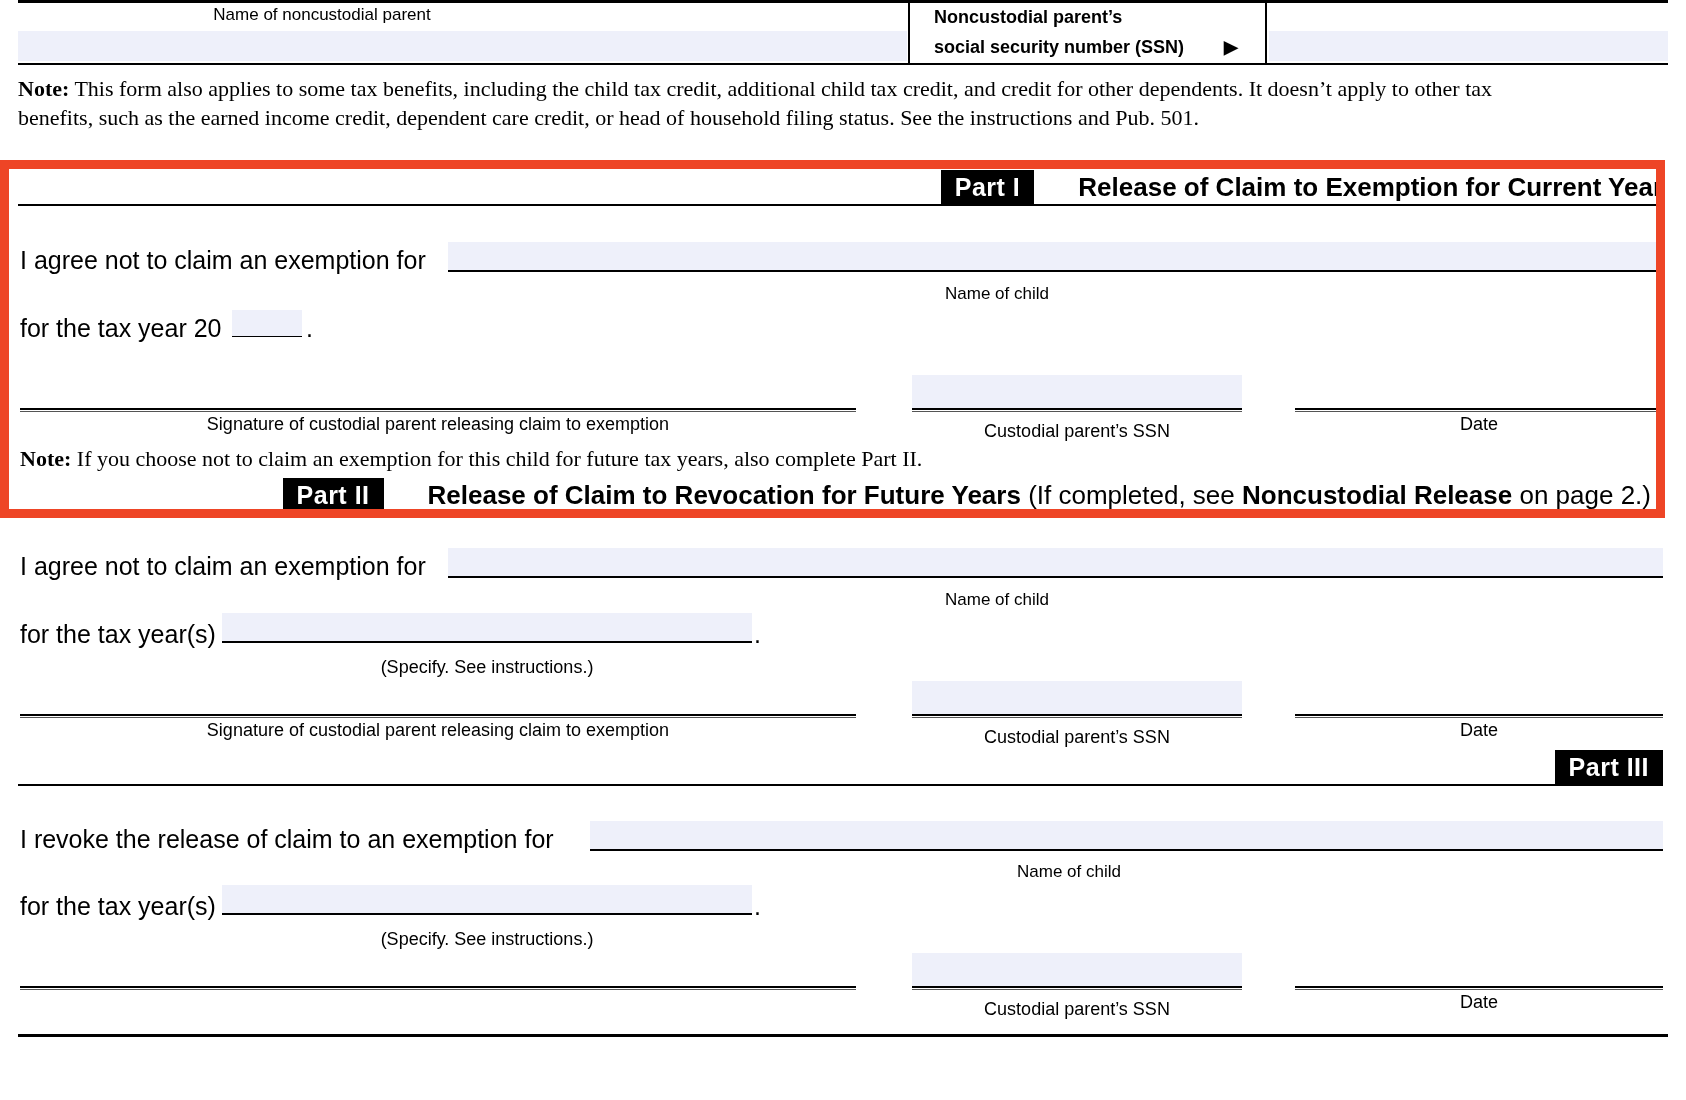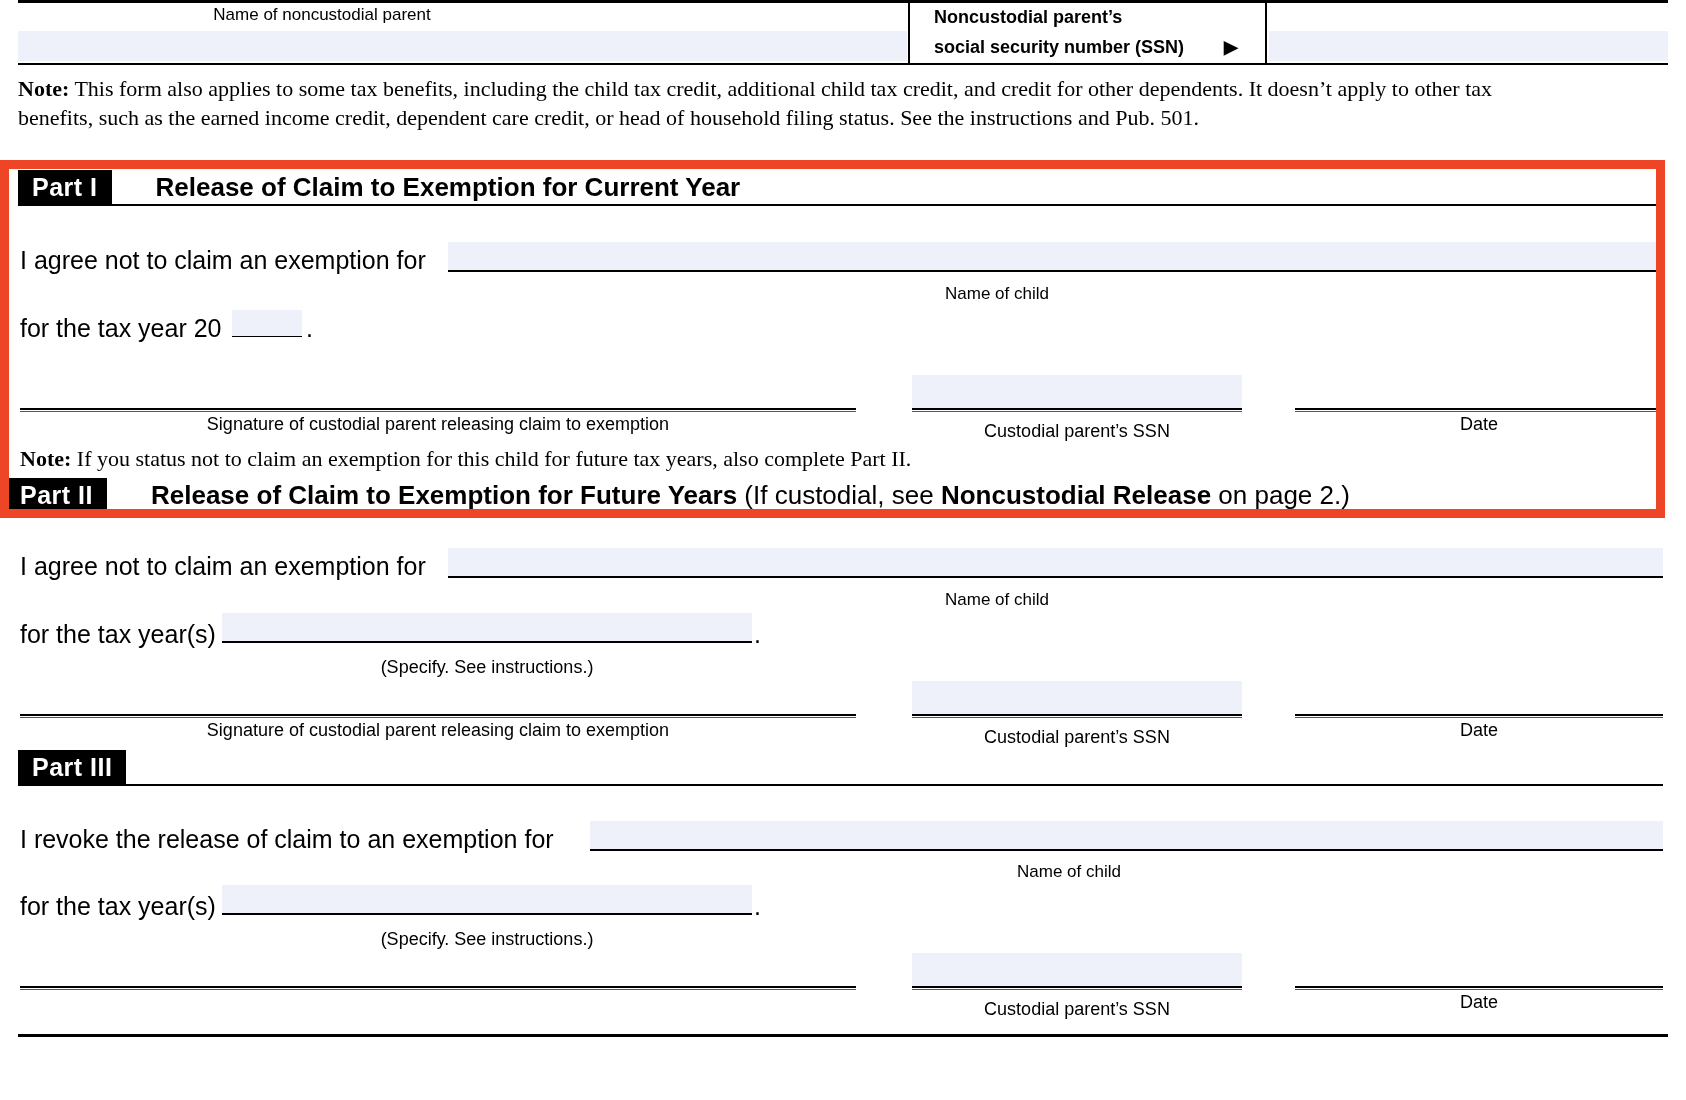--- a/index.html
+++ b/index.html
@@ -47,20 +47,21 @@
   .t-body    { font-size: 25px; line-height: 1.3; }
   .t-note    { font-size: 22px; line-height: 1.32; font-family: Liberation Serif, serif; }
   .bold      { font-weight: bold; }
   .center    { text-align: center; }
 
   
   .part-banner {
     display: flex;
     align-items: stretch;
     height: 34px;
+    justify-content: flex-end;
   }
   .part-tag {
     background: #000;
     color: #fff;
     font-weight: bold;
     font-size: 25px;
     line-height: 34px;
     padding: 0 14px 0 14px;
     letter-spacing: 0.5px;
     white-space: nowrap;
@@ -141,27 +142,27 @@
   <div class="abs t-cap center" style="left: 20px; top: 414px; width: 836px; z-index: 35;">Signature of custodial parent releasing claim to exemption</div>
 
   <div class="abs fill" style="left: 912px; top: 375px; width: 330px; height: 33px; font-size: 22px; padding-left: 8px; box-sizing: border-box; z-index: 35; background: rgb(238, 240, 250);"></div>
   <div class="abs rule-double" style="left: 912px; top: 408px; width: 330px; z-index: 35;"></div>
   <div class="abs t-cap center" style="left: 912px; top: 421px; width: 330px; z-index: 35;">Custodial parent’s SSN</div>
 
   <div class="abs rule-double" style="left: 1295px; top: 408px; width: 368px; z-index: 35;"></div>
   <div class="abs t-cap center" style="left: 1295px; top: 414px; width: 368px; z-index: 35;">Date</div>
 
   <div class="abs t-note" style="left: 20px; top: 444px; width: 1400px; z-index: 35;">
-    <span class="bold">Note:</span><span> If you status not to claim an exemption for this child for future tax years, also complete Part II.</span>
+    <span class="bold">Note:</span><span> If you choose not to claim an exemption for this child for future tax years, also complete Part II.</span>
   </div>
 
   <div class="abs part-banner" style="left: 6px; top: 478px; width: 1645px; z-index: 35;">
     <div class="part-tag">Part II</div>
     <div class="part-title">
-      <span>Release of Claim to Exemption for Future Years</span><span class="reg"> (If custodial, see </span><span class="bold">Noncustodial Release</span><span class="reg"> on page 2.)</span>
+      <span>Release of Claim to Revocation for Future Years</span><span class="reg"> (If completed, see </span><span class="bold">Noncustodial Release</span><span class="reg"> on page 2.)</span>
     </div>
   </div>
   <div class="abs part-underline" style="left: 18px; top: 512px; width: 1645px; z-index: 35;"></div>
 
   <div class="abs t-body" style="left:20px; top:550px; width:440px;">I agree not to claim an exemption for</div>
 
   <div class="abs fill" style="left: 448px; top: 548px; width: 1215px; height: 28px; font-size: 22px; padding-left: 8px; box-sizing: border-box; background: rgb(238, 240, 250);"></div>
   <div class="abs rule-med" style="left:448px; top:576px; width:1215px;"></div>
 
   <div class="abs t-small center" style="left:880px; top:591px; width:234px;">Name of child</div>

